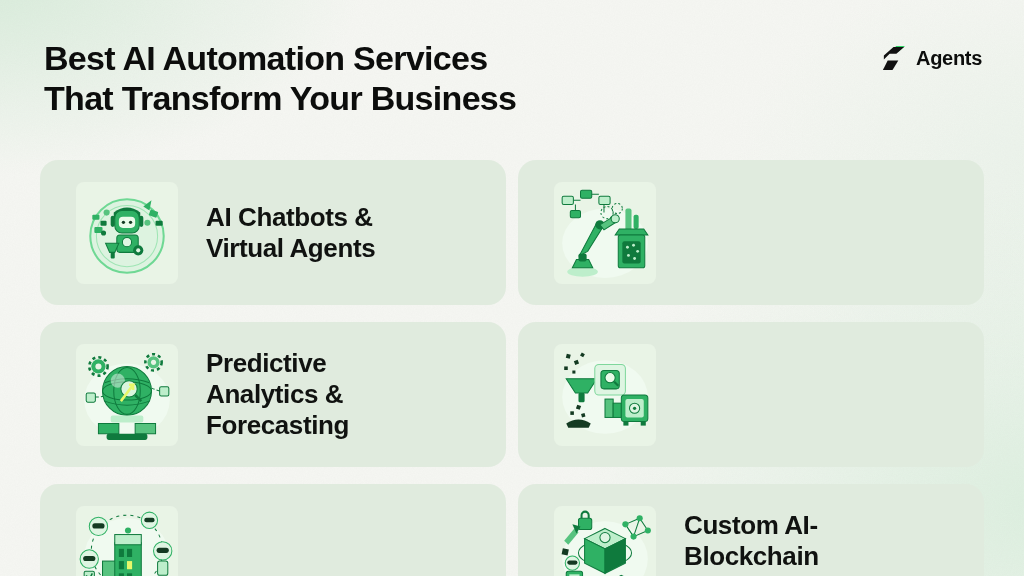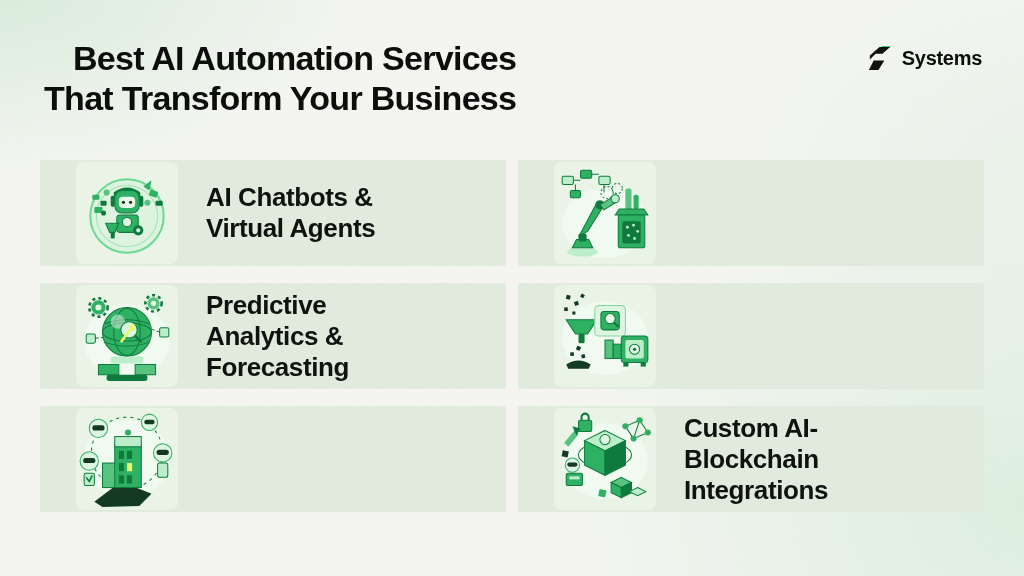--- a/index.html
+++ b/index.html
@@ -17,36 +17,36 @@
       radial-gradient(620px 320px at -2% -4%, rgba(186,226,194,0.50), rgba(186,226,194,0) 62%),
       radial-gradient(760px 520px at 102% 88%, rgba(201,234,208,0.55), rgba(201,234,208,0) 62%),
       radial-gradient(560px 360px at 104% 30%, rgba(214,236,218,0.35), rgba(214,236,218,0) 60%);
   }
   .noise-layer {
     position: absolute; inset: 0; z-index: 0; pointer-events: none; opacity: .45;
   }
   .header { position: absolute; left: 44px; top: 38px; z-index: 2; }
   .title {
     font-size: 34px; line-height: 40px; font-weight: 800;
-    letter-spacing: -0.7px; white-space: pre-line; margin: 0; text-align: right;
+    letter-spacing: -0.7px; white-space: pre-line; margin: 0;
   }
   .brand {
     position: absolute; right: 42px; top: 44px; z-index: 2;
     display: flex; align-items: center; gap: 9px;
   }
   .brand-name { font-size: 20px; font-weight: 800; letter-spacing: -0.3px; }
 
   .grid {
     position: absolute; left: 40px; top: 160px; z-index: 1;
     display: grid; grid-template-columns: 466px 466px;
     column-gap: 12px; row-gap: 17px;
   }
   .card {
-    width: 466px; height: 106px;
-    background: #e0ebde; border-radius: 2px;
+    width: 466px; height: 145px;
+    background: #e0ebde; border-radius: 18px;
     display: flex; align-items: center;
   }
   .icon-box {
     width: 102px; height: 102px; margin-left: 36px; flex: none;
     border-radius: 8px; background: #e9f4e6; overflow: hidden;
   }
   .icon-box svg { display: block; width: 102px; height: 102px; }
   .card-text {
     margin-left: 28px;
     font-size: 26px; line-height: 31px; font-weight: 700;
@@ -74,21 +74,21 @@
   <h1 class="title">Best AI Automation Services
 That Transform Your Business</h1>
 </div>
 
 <div class="brand">
   <svg width="27" height="29" viewBox="0 0 28 30">
     <path d="M16 2 L26 2 L19 8 Z" fill="#2fd465"></path>
     <path d="M4 12 L14 3 H25 L17 10 H10 L4 16 Z" fill="#111111"></path>
     <path d="M8 17 H19 L13 27 H3 Z" fill="#111111"></path>
   </svg>
-  <span class="brand-name">Systems</span>
+  <span class="brand-name">Agents</span>
 </div>
 
 <div class="grid">
 
   <div class="card">
     <div class="icon-box">
       <svg viewBox="0 0 100 100">
         <circle cx="50" cy="53" r="36" fill="#ddf3e0"></circle>
         <circle cx="50" cy="53" r="36" fill="none" stroke="#6fd894" stroke-width="2"></circle>
         <circle cx="50" cy="53" r="30" fill="none" stroke="#9fe5b4" stroke-width="1"></circle>

